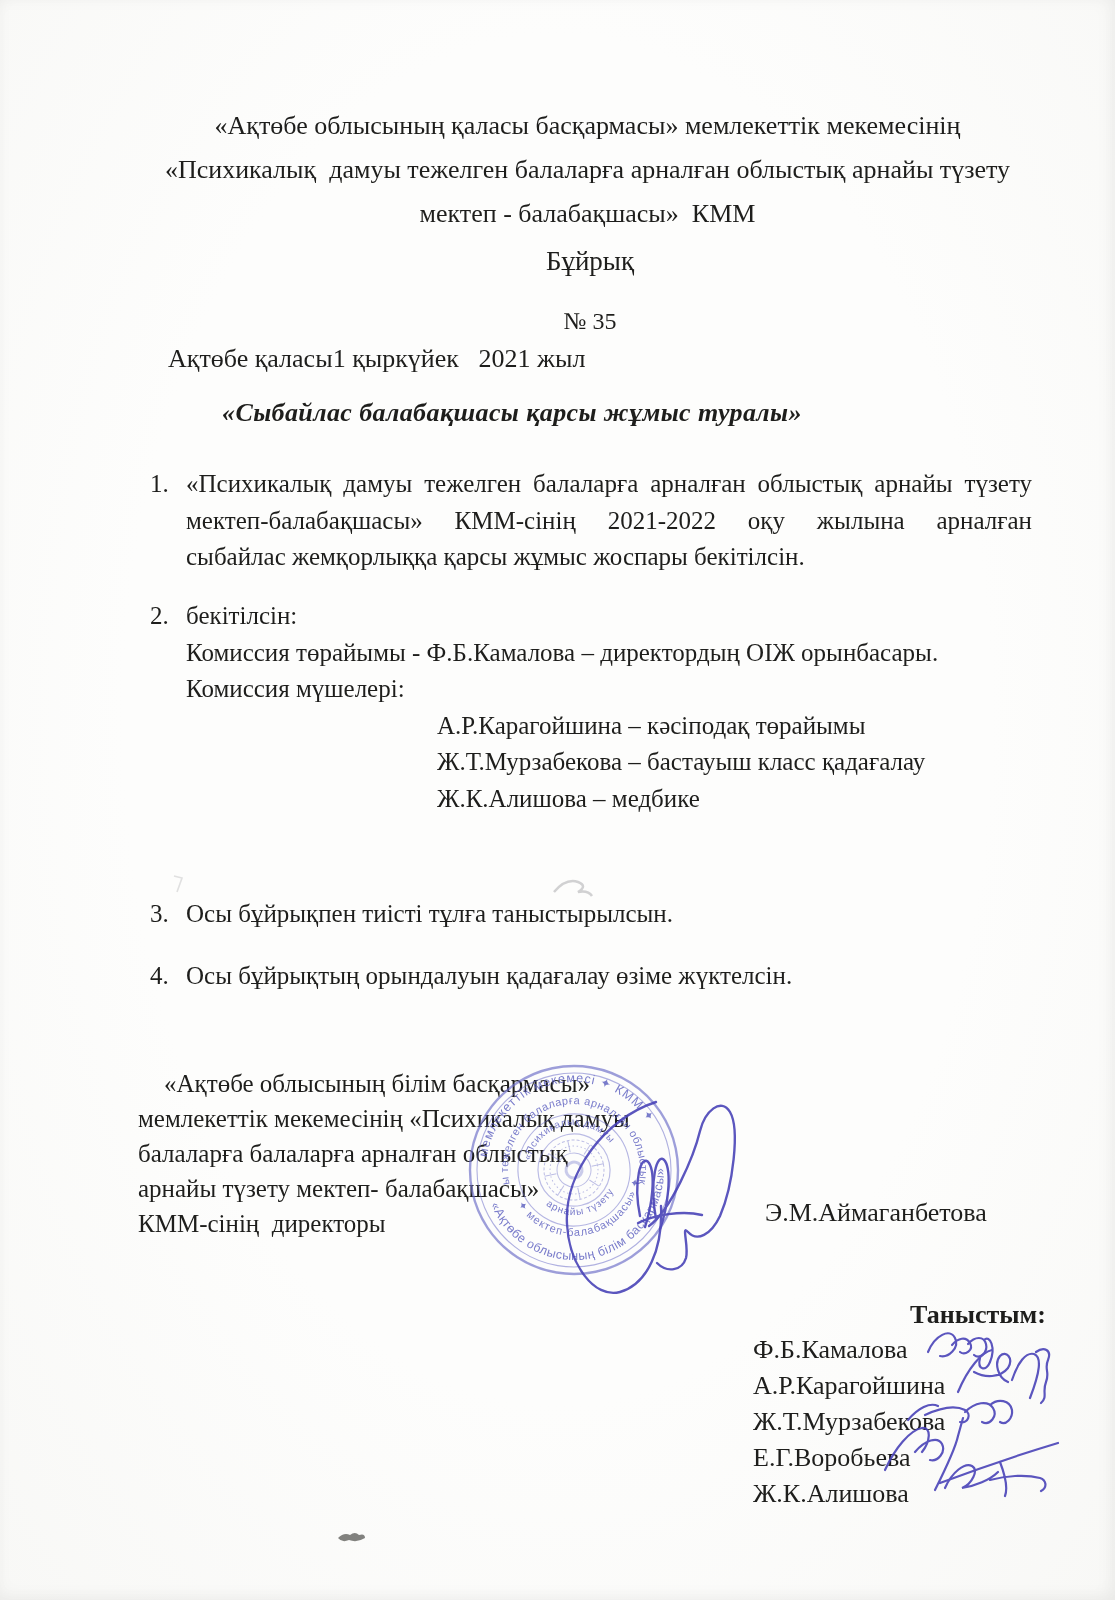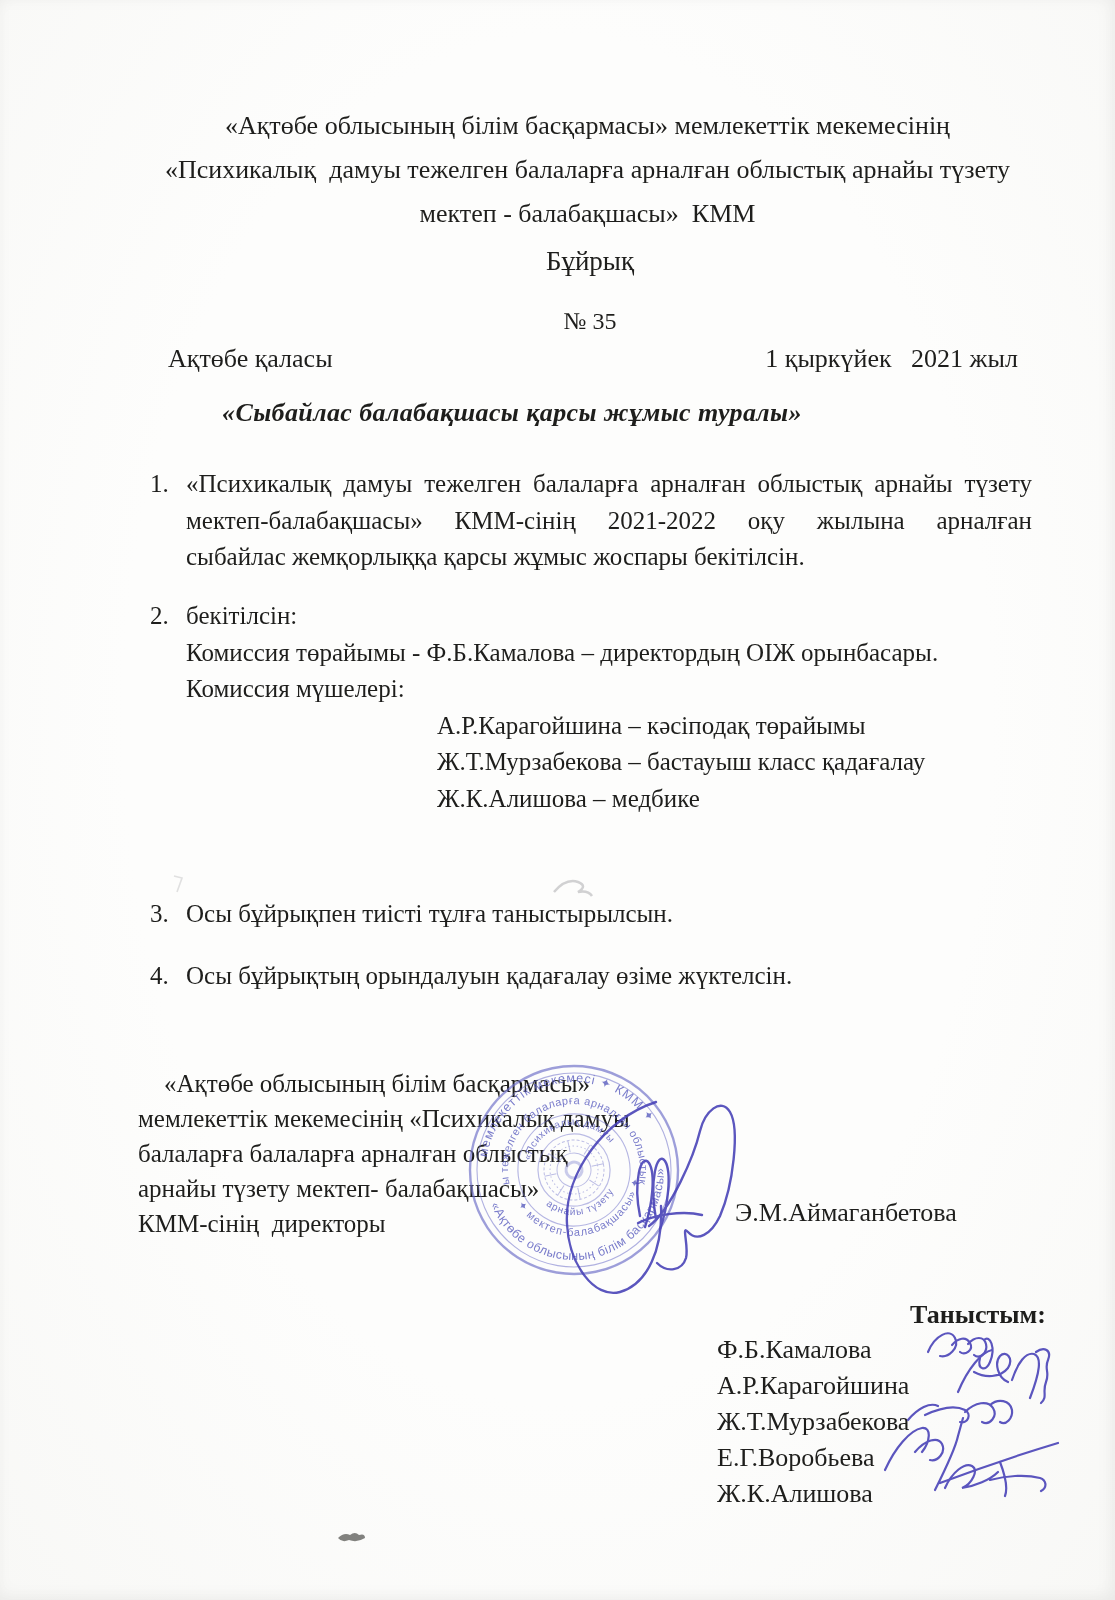--- a/index.html
+++ b/index.html
@@ -9,47 +9,47 @@
     box-shadow: inset -6px 0 16px rgba(0,0,0,0.035), inset 0 -6px 16px rgba(0,0,0,0.03);
     font-family:"Liberation Serif","DejaVu Serif",serif;
     color:#1e1e1c;
   }
   .abs { position:absolute; }
   .pre { white-space:pre; }
   .center { text-align:center; }
   .doc-header { top:104px; left:135px; width:905px; font-size:26px; line-height:44px; }
   .order-title { top:246px; left:150px; width:880px; font-size:27px; }
   .order-number { top:308px; left:150px; width:880px; font-size:24px; }
-  .city-row { top:344px; left:168px; right:97px; display:flex; justify-content:space-between; font-size:26px; }
+  .city-row { top:344px; left:168px; right:97px; display:flex; justify-content:flex-start; font-size:26px; }
   .subject { top:398px; left:222px; font-size:26px; font-style:italic; font-weight:600; letter-spacing:0.4px; }
   .item { left:150px; width:882px; display:flex; font-size:25px; line-height:36.5px; }
   .item .num { width:26px; flex:0 0 26px; margin-right:10px; }
   .item .itext { flex:1; }
   .stretch { text-align:justify; text-align-last:justify; }
   .item-1 { top:466px; }
   .item-2 { top:598px; }
   .item-3 { top:896px; }
   .item-4 { top:958px; }
   .members { margin-left:251px; }
   .director-block { top:1066px; left:138px; width:560px; font-size:25px; line-height:35px; }
   .director-block .l1 { text-indent:26px; }
-  .director-name { top:1198px; left:735px; font-size:26px; }
+  .director-name { top:1198px; left:765px; font-size:26px; }
   .ack-title { top:1300px; left:910px; font-size:26px;font-weight:bold; }
-  .ack-names { top:1332px; left:717px; font-size:26px; line-height:36px; }
+  .ack-names { top:1332px; left:753px; font-size:26px; line-height:36px; }
   .stamp-svg { top:1050px; left:454px; width:240px; height:240px; }
   .ink-overlay { top:0; left:0; width:1115px; height:1600px; pointer-events:none; }
   .stamp-ring-text { font-family:"Liberation Sans","DejaVu Sans",sans-serif; fill:#5d60c0; }
 </style>
 </head>
 <body>
 
 <div class="page">
 
   <div class="abs doc-header center">
-    <div class="pre">«Ақтөбе облысының білім басқармасы» мемлекеттік мекемесінің</div>
+    <div class="pre">«Ақтөбе облысының қаласы басқармасы» мемлекеттік мекемесінің</div>
     <div class="pre">«Психикалық  дамуы тежелген балаларға арналған облыстық арнайы түзету</div>
     <div class="pre">мектеп - балабақшасы»  КММ</div>
   </div>
 
   <div class="abs order-title center">Бұйрық</div>
   <div class="abs order-number center">№ 35</div>
 
   <div class="abs city-row">
     <span>Ақтөбе қаласы</span>
     <span class="pre">1 қыркүйек   2021 жыл</span>

